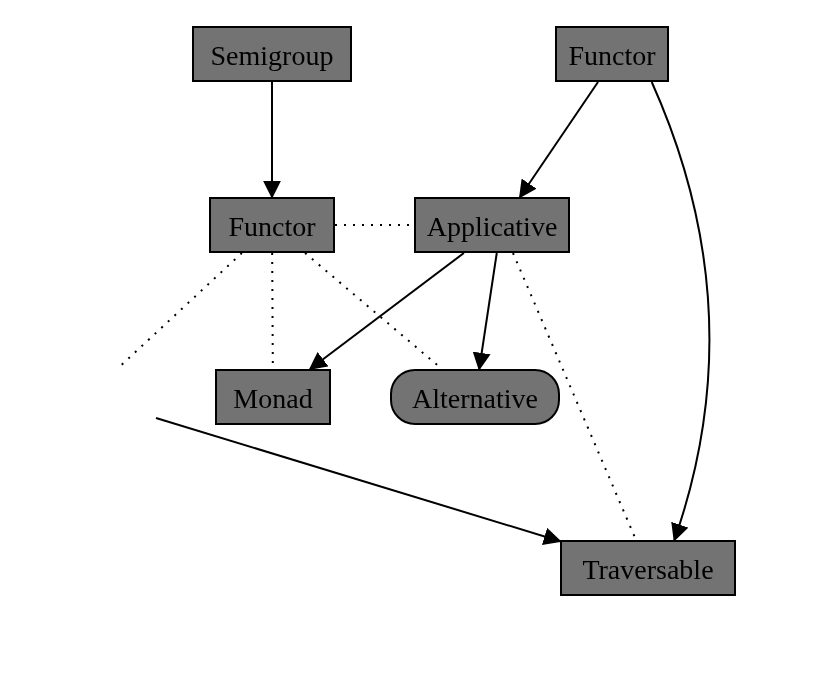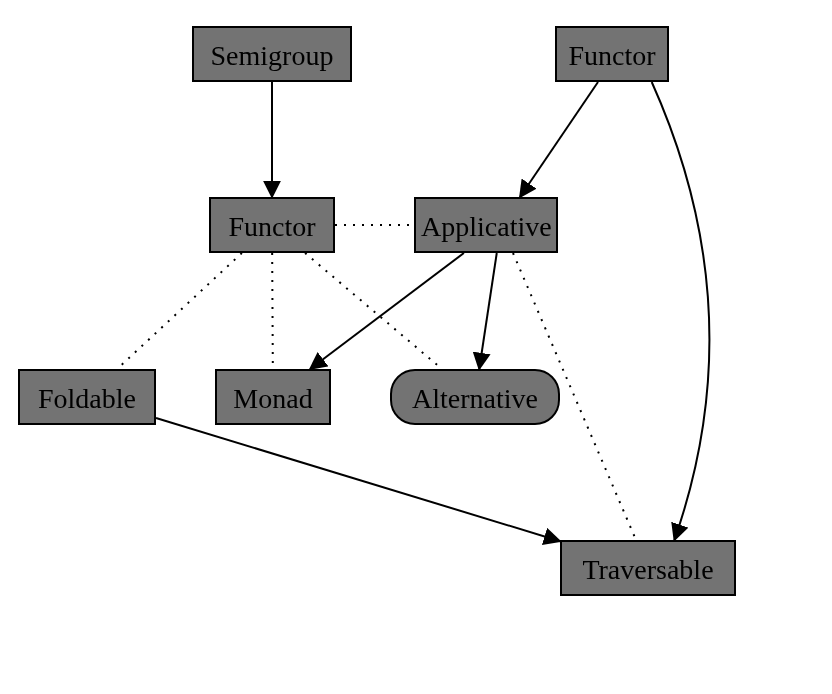--- a/index.html
+++ b/index.html
@@ -53,18 +53,17 @@
         <path d="M 463.8837209302326 253 L 310.1162790697674 369" fill="none" stroke="black" stroke-width="2" marker-end="url(#arrow)"></path>
         <path d="M 496.7674418604651 253 L 479.2325581395349 369" fill="none" stroke="black" stroke-width="2" marker-end="url(#arrow)"></path>
         <path d="M 513 253 L 636 540" fill="none" stroke="black" stroke-width="2" stroke-dasharray="2,7"></path>
         <path d="M 156 418.0320855614973 L 560 541.1764705882352" fill="none" stroke="black" stroke-width="2" marker-end="url(#arrow)"></path>
       </g>
   </svg>
 
   <div class="node" style="left: 192px; top: 26px; width: 160px; height: 56px; line-height: 36px;"><span>Semigroup</span></div>
   <div class="node" style="left: 555px; top: 26px; width: 114px; height: 56px; line-height: 36px;"><span>Functor</span></div>
   <div class="node" style="left: 209px; top: 197px; width: 126px; height: 56px; line-height: 36px;"><span>Functor</span></div>
-  <div class="node" style="left: 414px; top: 197px; width: 144px; height: 56px; line-height: 36px;"><span>Applicative</span></div>
-  <div class="node" style="left: 18px; top: 369px; width: 138px; height: 56px; line-height: 36px;"><span>Foldable</span></div>
+  <div class="node" style="left: 414px; top: 197px; width: 156px; height: 56px; line-height: 36px;"><span>Applicative</span></div>
   <div class="node" style="left: 215px; top: 369px; width: 116px; height: 56px; line-height: 36px;"><span>Monad</span></div>
   <div class="node" style="left: 390px; top: 369px; width: 170px; height: 56px; line-height: 36px; border-radius: 25px;"><span>Alternative</span></div>
   <div class="node" style="left: 560px; top: 540px; width: 176px; height: 56px; line-height: 36px;"><span>Traversable</span></div>
 </div>
 
 </body></html>

